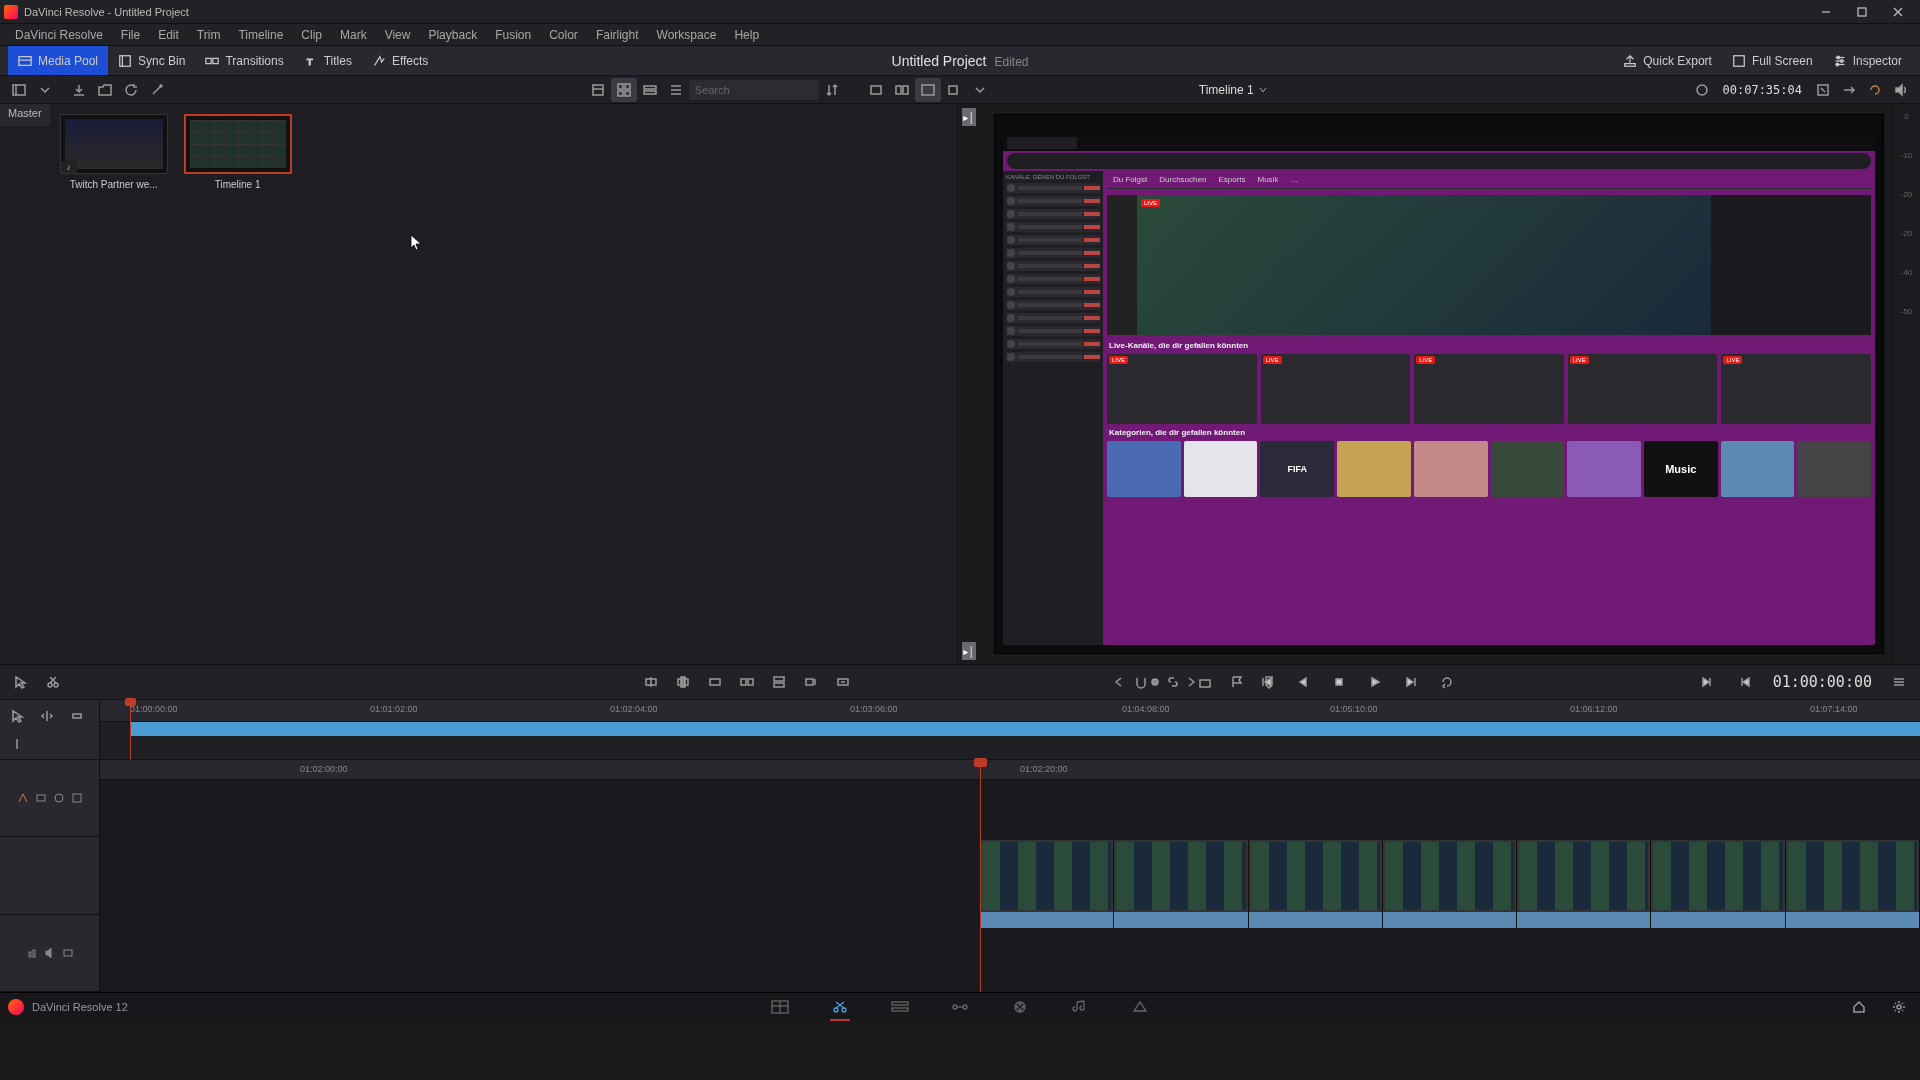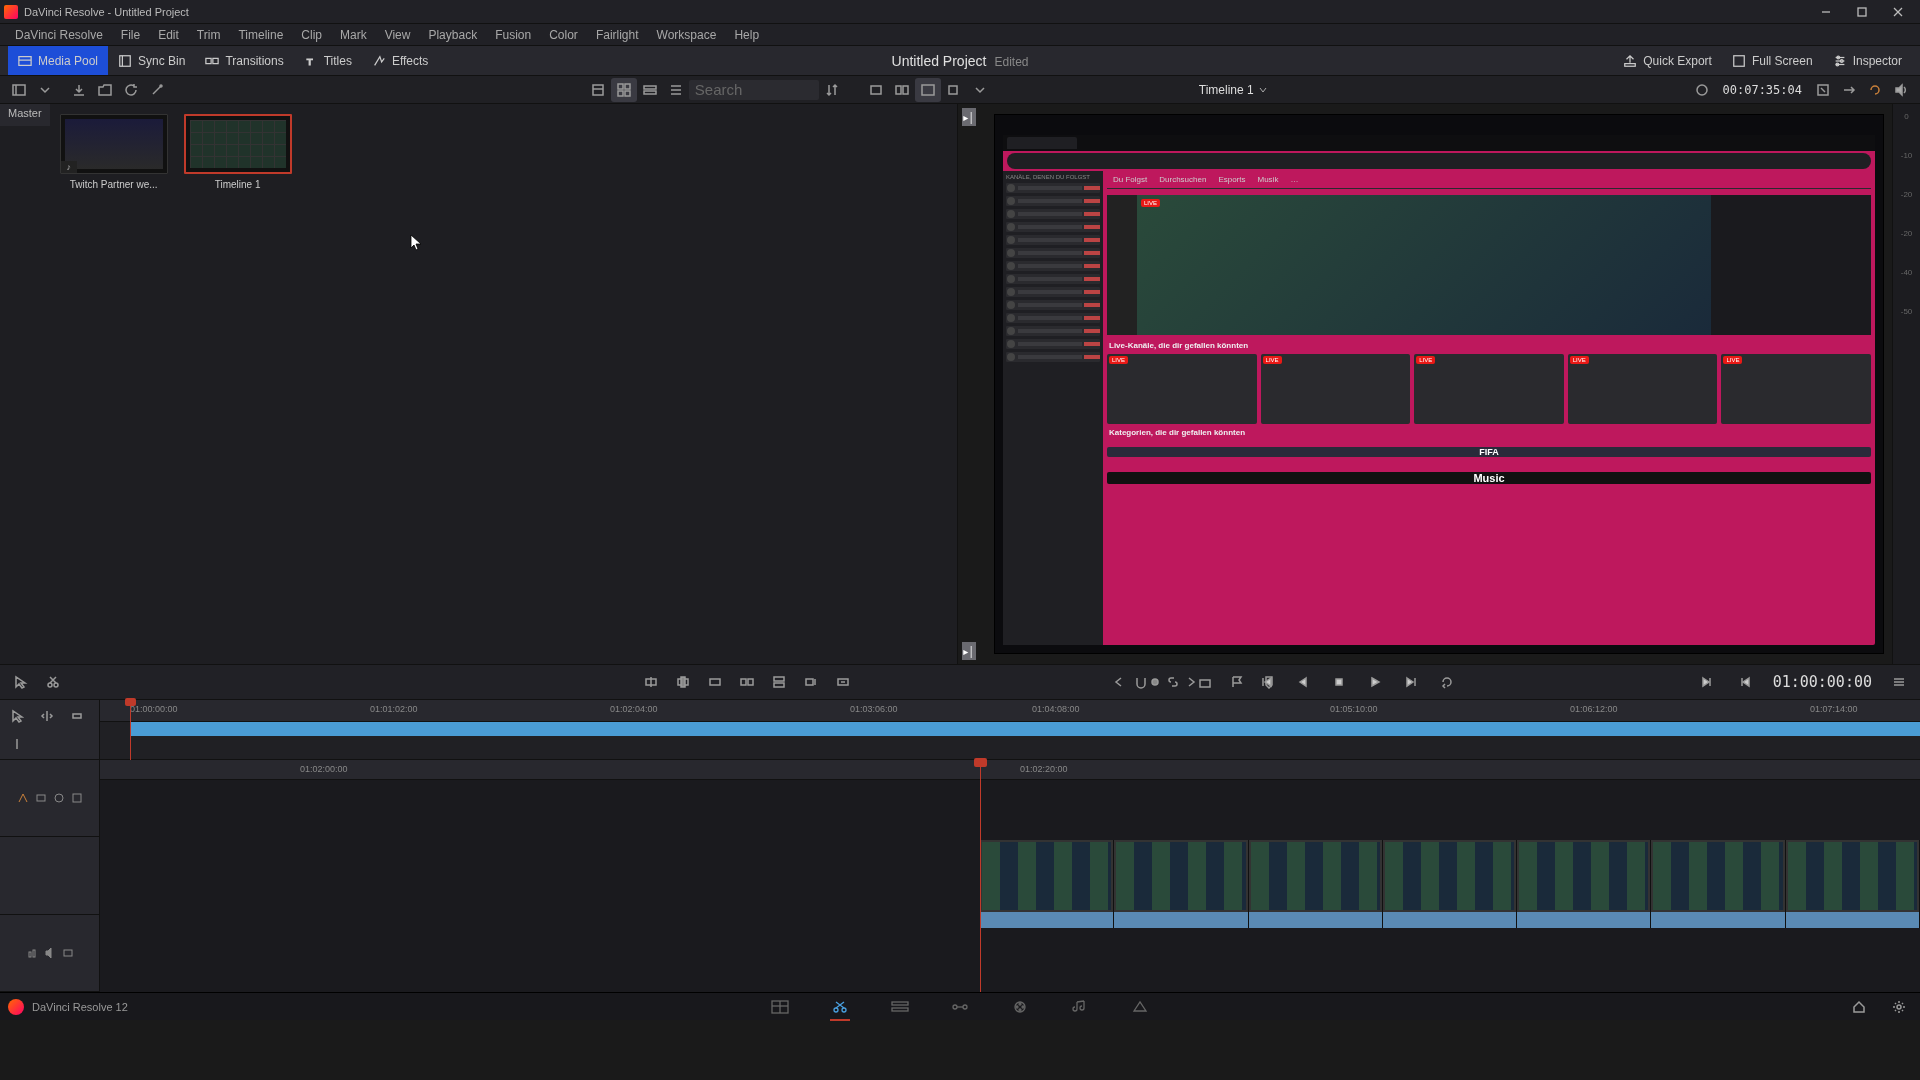--- a/index.html
+++ b/index.html
@@ -26,21 +26,21 @@
 .toolbar .center-title .proj { color: #e0e0e0; font-size: 14px; font-weight: 500; }
 .toolbar .center-title .edited { color: #888; font-size: 12px; }
 .toolbar .right-tools { margin-left: auto; display: flex; align-items: center; height: 100%; }
 
 
 .subbar { height: 28px; background: #202024; display: flex; align-items: center; padding: 0 6px; border-bottom: 1px solid #111; }
 .icon-btn { width: 26px; height: 24px; display: flex; align-items: center; justify-content: center; }
 .icon-btn svg { width: 14px; height: 14px; stroke: #9a9a9a; fill: none; stroke-width: 1.5; }
 .icon-btn.active { background: #3a3a42; border-radius: 3px; }
 .sub-spacer { flex: 1; }
-.search-input { background: #2b2b30; border: none; height: 20px; width: 130px; padding: 0 6px; font-size: 15px; color: #ccc; border-radius: 2px; }
+.search-input { background: #2b2b30; border: none; height: 20px; width: 130px; padding: 0 6px; font-size: 11px; color: #ccc; border-radius: 2px; }
 .search-input::placeholder { color: #666; }
 .timecode { font-family: monospace; font-size: 12px; color: #ddd; padding: 0 8px; }
 .timeline-label { font-size: 12px; color: #ddd; padding: 0 6px; display: flex; align-items: center; gap: 4px; }
 
 .main-row { height: 560px; display: flex; }
 .media-pool { width: 958px; background: #1e1e22; border-right: 1px solid #111; display: flex; flex-direction: row; }
 .pool-header { height: 22px; font-size: 11px; color: #bbb; padding: 3px 8px; background: #28282e; }
 .pool-body { flex: 1; padding: 10px; display: flex; align-items: flex-start; gap: 16px; position: relative; }
 .clip-card { width: 108px; }
 .clip-thumb { width: 108px; height: 60px; border: 1px solid #333; background: #111; position: relative; border-radius: 1px; }
@@ -51,21 +51,21 @@
   linear-gradient(#333 1px,transparent 1px);
   background-size: 12px 12px; background-color:#20332a; }
 .clip-card .clip-label { font-size: 10px; color: #ccc; text-align: center; margin-top: 5px; white-space: nowrap; overflow: hidden; text-overflow: ellipsis; }
 .audio-badge { position:absolute; bottom:0; left:0; width:16px; height:12px; background:#222; color:#aaa; font-size:9px; display:flex; align-items:center; justify-content:center; }
 .cursor-arrow { position: absolute; left: 360px; top: 130px; width: 12px; height: 18px; }
 
 
 .viewer { flex: 1; background: #1a1a1a; display: flex; flex-direction: column; position: relative; }
 .viewer-canvas { flex: 1; display: flex; align-items: center; justify-content: center; position: relative; }
 .preview-img { width: 890px; height: 540px; background: #0b0b0e; position: relative; border: 1px solid #000; }
-.preview-browser { position:absolute; inset:20px 8px 8px 8px; background:#be185d; border-radius:2px; display:flex; flex-direction:column; }
+.preview-browser { position:absolute; inset:20px 8px 8px 8px; background:#701a75; border-radius:2px; display:flex; flex-direction:column; }
 .pb-tabs { height:16px; background:#0e0e10; display:flex; align-items:center; gap:2px; padding:0 4px; }
 .pb-tab { width:70px; height:12px; background:#1f1f23; border-radius:2px 2px 0 0; }
 .pb-url { height:16px; background:#1f1f23; margin:2px 4px; border-radius:8px; }
 .pb-body { flex:1; display:flex; }
 .pb-side { width:100px; background:#1f1f23; padding:3px; }
 .pb-side-row { height:10px; background:#2a2a2e; margin-bottom:3px; border-radius:1px; display:flex; }
 .pb-side-row .dot { width:8px; height:8px; border-radius:50%; background:#444; margin:1px; }
 .pb-side-row .txt { flex:1; height:4px; background:#3a3a3e; margin:3px 2px; }
 .pb-side-row .num { width:16px; height:4px; background:#b44; margin:3px 0; }
 .pb-main { flex:1; padding:4px; }
@@ -73,21 +73,21 @@
 .pb-nav span { font-size:8px; color:#ccc; }
 .pb-hero { height:140px; background:#2a3a2a; margin:6px 0; border-radius:2px; position:relative; display:flex; }
 .pb-hero .l { width:30px; background:#222; }
 .pb-hero .c { flex:1; background:linear-gradient(135deg,#2a4a3a,#1a2a3a); position:relative; }
 .pb-hero .r { width:160px; background:#1a1a1e; }
 .live-badge { position:absolute; top:4px; left:4px; background:#e91916; color:#fff; font-size:6px; padding:1px 3px; border-radius:2px; }
 .pb-section-title { font-size:8px; color:#efeff1; margin:4px 2px; font-weight:600; }
 .pb-row { display:flex; gap:4px; margin-bottom:4px; }
 .pb-card { flex:1; height:70px; background:#2a2a2e; border-radius:2px; position:relative; }
 .pb-card .live-badge { top:2px; left:2px; }
-.pb-cats { display:flex; gap:3px;flex-direction:column; }
+.pb-cats { display:flex; gap:3px; }
 .pb-cat { flex:1; height:56px; background:#3a3a5a; border-radius:2px; font-size:9px; color:#fff; display:flex; align-items:center; justify-content:center; font-weight:700; }
 .step-btn { position:absolute; width:14px; height:18px; background:#6a6a70; color:#fff; display:flex; align-items:center; justify-content:center; font-size:10px; }
 .step-left { top:4px; left:4px; }
 .step-right { bottom:4px; left:4px; }
 
 
 .meter-strip { position:absolute; right:0; top:0; bottom:0; width:28px; background:#1c1c20; border-left:1px solid #111; display:flex; flex-direction:column; align-items:center; padding-top:8px; gap:30px; }
 .meter-strip .tick { font-size:8px; color:#666; }
 
 
@@ -732,21 +732,21 @@
             <line x1="7" y1="2" x2="7" y2="12"></line>
           </svg>
         </div>
     </div>
     <div class="tl-ruler-wrap">
       <div class="tl-ruler">
         <div class="tl-tick" style="left:30px">01:00:00:00</div>
         <div class="tl-tick" style="left:270px">01:01:02:00</div>
         <div class="tl-tick" style="left:510px">01:02:04:00</div>
         <div class="tl-tick" style="left:750px">01:03:06:00</div>
-        <div class="tl-tick" style="left:932px">01:04:08:00</div>
+        <div class="tl-tick" style="left:1022px">01:04:08:00</div>
         <div class="tl-tick" style="left:1230px">01:05:10:00</div>
         <div class="tl-tick" style="left:1470px">01:06:12:00</div>
         <div class="tl-tick" style="left:1710px">01:07:14:00</div>
       </div>
       <div class="nav-strip"></div>
       <div class="playhead-mini"></div>
     </div>
   </div>
 
   <div class="tl-lower">

